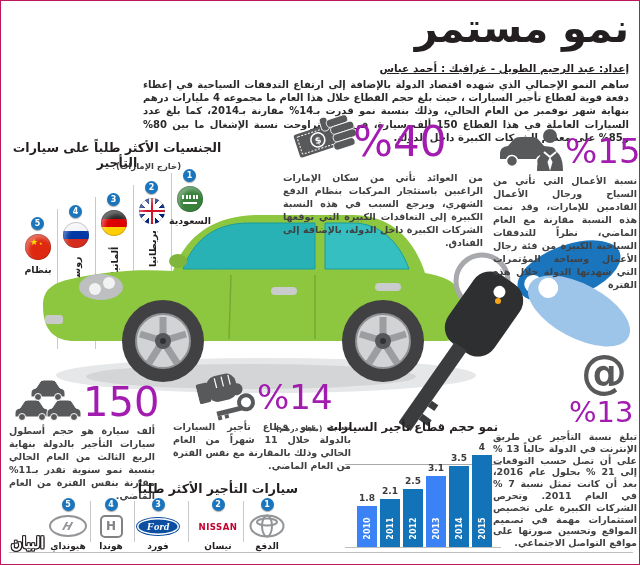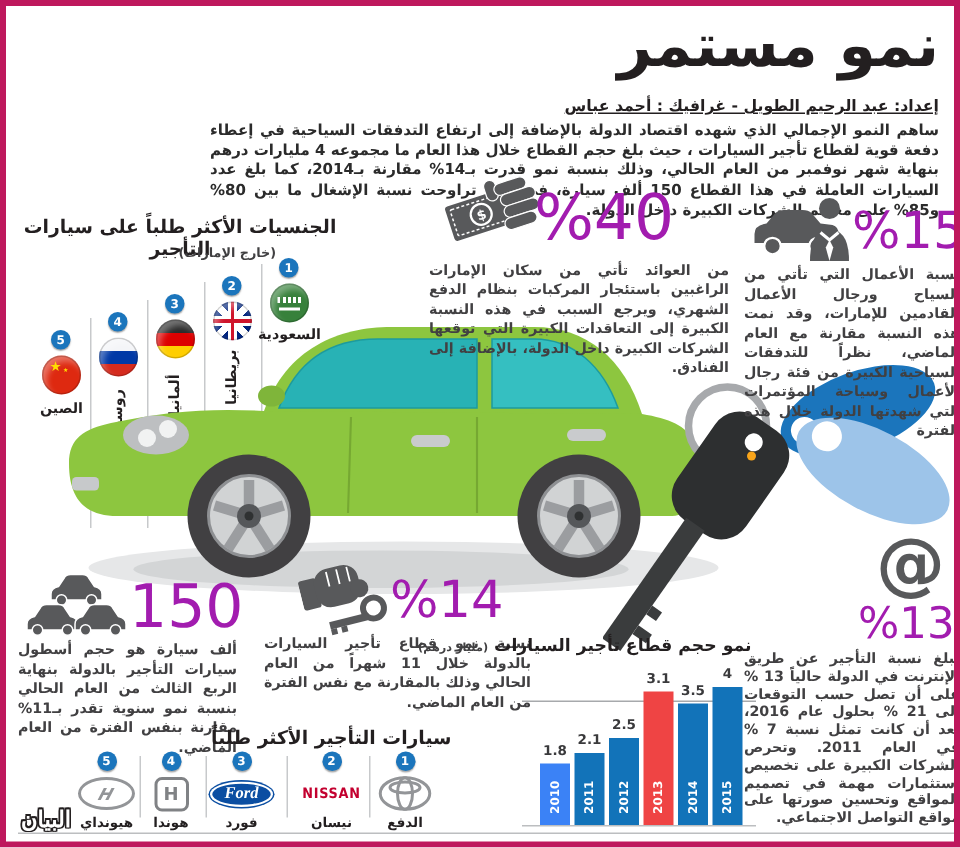--- a/index.html
+++ b/index.html
@@ -1,18 +1,18 @@
 <!DOCTYPE html>
 <html lang="ar"><head>
 <meta charset="utf-8">
 <style>
   html,body{margin:0;padding:0;background:#fff;}
   .canvas{
     position:relative;width:640px;height:565px;background:#fff;
-    border:4px solid #be185d;box-sizing:border-box;overflow:hidden;
+    border:1px solid #be185d;box-sizing:border-box;overflow:hidden;
     font-family:"DejaVu Sans",sans-serif;color:#231F20;
   }
   .abs{position:absolute;}
   .rtl{direction:rtl;}
   
   .main-title{top:4px;right:10px;font-size:40px;font-weight:bold;letter-spacing:-1px;}
   .credit{top:61px;right:10px;font-size:10.5px;font-weight:bold;text-decoration:underline;}
   .intro{top:77px;right:10px;width:486px;font-size:10px;line-height:13.2px;
          font-weight:bold;color:#2B2B2B;text-align:justify;text-align-last:right;}
   
@@ -121,21 +121,21 @@
   <div class="abs nbadge" style="left:106px;top:192px;">3</div>
   <div class="abs flag germany" style="left:100px;top:209px;"></div>
   <div class="abs flag-name vert" style="left:93px;top:254px;width:40px;">ألمانيا</div>
 
   <div class="abs nbadge" style="left:68px;top:204px;">4</div>
   <div class="abs flag russia" style="left:62px;top:221px;"></div>
   <div class="abs flag-name vert" style="left:55px;top:264px;width:40px;">روسيا</div>
 
   <div class="abs nbadge" style="left:30px;top:216px;">5</div>
   <div class="abs flag china" style="left:24px;top:233px;"></div>
-  <div class="abs flag-name" style="left:12px;top:263px;width:50px;">الصين</div>
+  <div class="abs flag-name" style="left:12px;top:263px;width:50px;">بنظام</div>
 
   <div class="abs swoosh1"></div>
   <div class="abs swoosh2"></div>
 
   <svg class="abs" style="left:22px;top:190px;" width="450" height="200" viewBox="0 0 450 200">
     <path d="M150,80 C165,38 200,24 235,24 L330,24 C365,24 390,45 402,82 L160,82 Z" fill="#8DC63F"></path>
     <path d="M20,115 C20,98 30,92 48,88 C85,80 115,78 150,80 L402,82 C420,85 432,90 436,100 C440,108 440,118 438,128 L434,140 C434,148 428,150 420,150 L52,150 C32,150 20,140 20,115 Z" fill="#8DC63F"></path>
     <path d="M160,78 C172,45 196,32 226,32 L292,32 L292,78 Z" fill="#28B2B5" stroke="#1C9B9E" stroke-width="1"></path>
     <path d="M302,32 L330,32 C356,32 376,50 386,78 L302,78 Z" fill="#35BFC1" stroke="#1C9B9E" stroke-width="1"></path>
     <ellipse cx="155" cy="70" rx="9" ry="7" fill="#7FB53A"></ellipse>
@@ -272,21 +272,21 @@
       <span class="bar-year">2010</span>
     </div>
     <div class="chart-bar" style="left: 35px; height: 48px; background: rgb(18, 115, 185);">
       <span class="bar-val">2.1</span>
       <span class="bar-year">2011</span>
     </div>
     <div class="chart-bar" style="left: 58px; height: 58px; background: rgb(18, 115, 185);">
       <span class="bar-val">2.5</span>
       <span class="bar-year">2012</span>
     </div>
-    <div class="chart-bar" style="left: 81px; height: 89px; background: #ef4444;">
+    <div class="chart-bar" style="left: 81px; height: 71px; background: #3b82f6;">
       <span class="bar-val">3.1</span>
       <span class="bar-year">2013</span>
     </div>
     <div class="chart-bar" style="left: 104px; height: 81px; background: rgb(18, 115, 185);">
       <span class="bar-val">3.5</span>
       <span class="bar-year">2014</span>
     </div>
     <div class="chart-bar" style="left: 127px; height: 92px; background: rgb(18, 115, 185);">
       <span class="bar-val">4</span>
       <span class="bar-year">2015</span>

